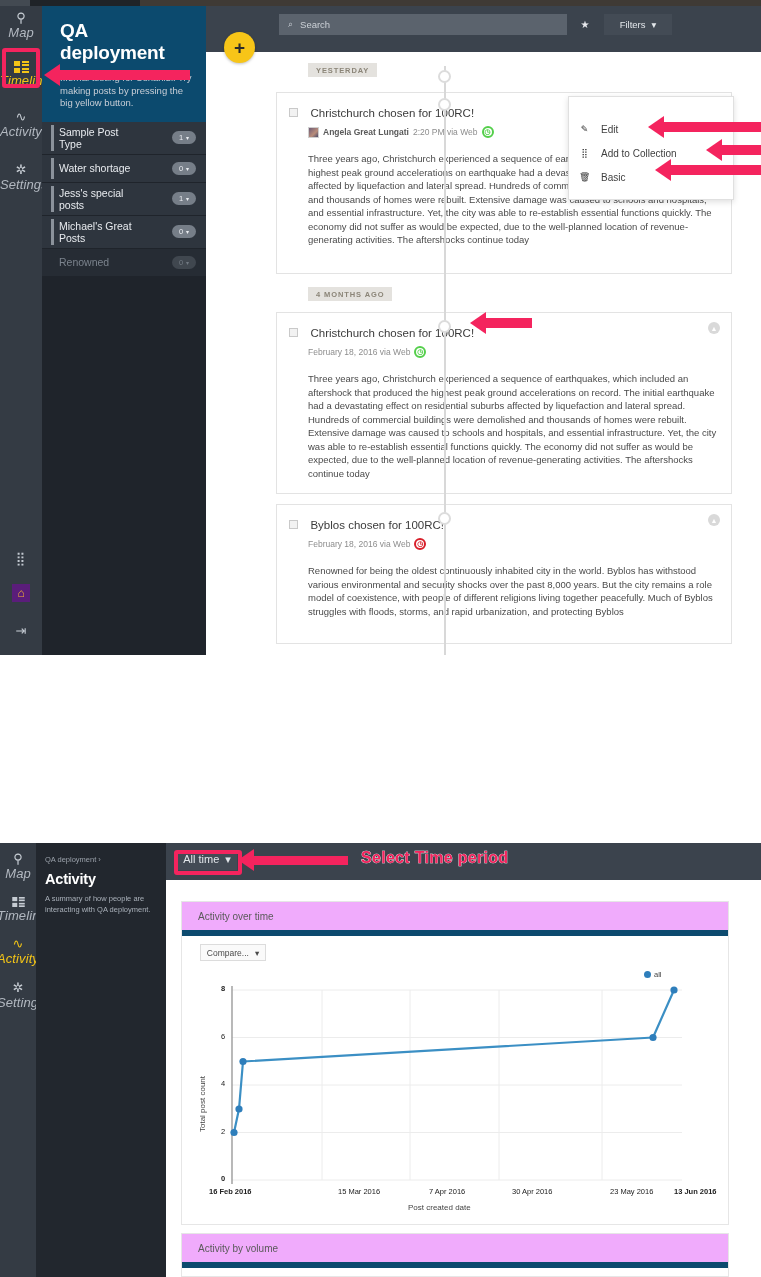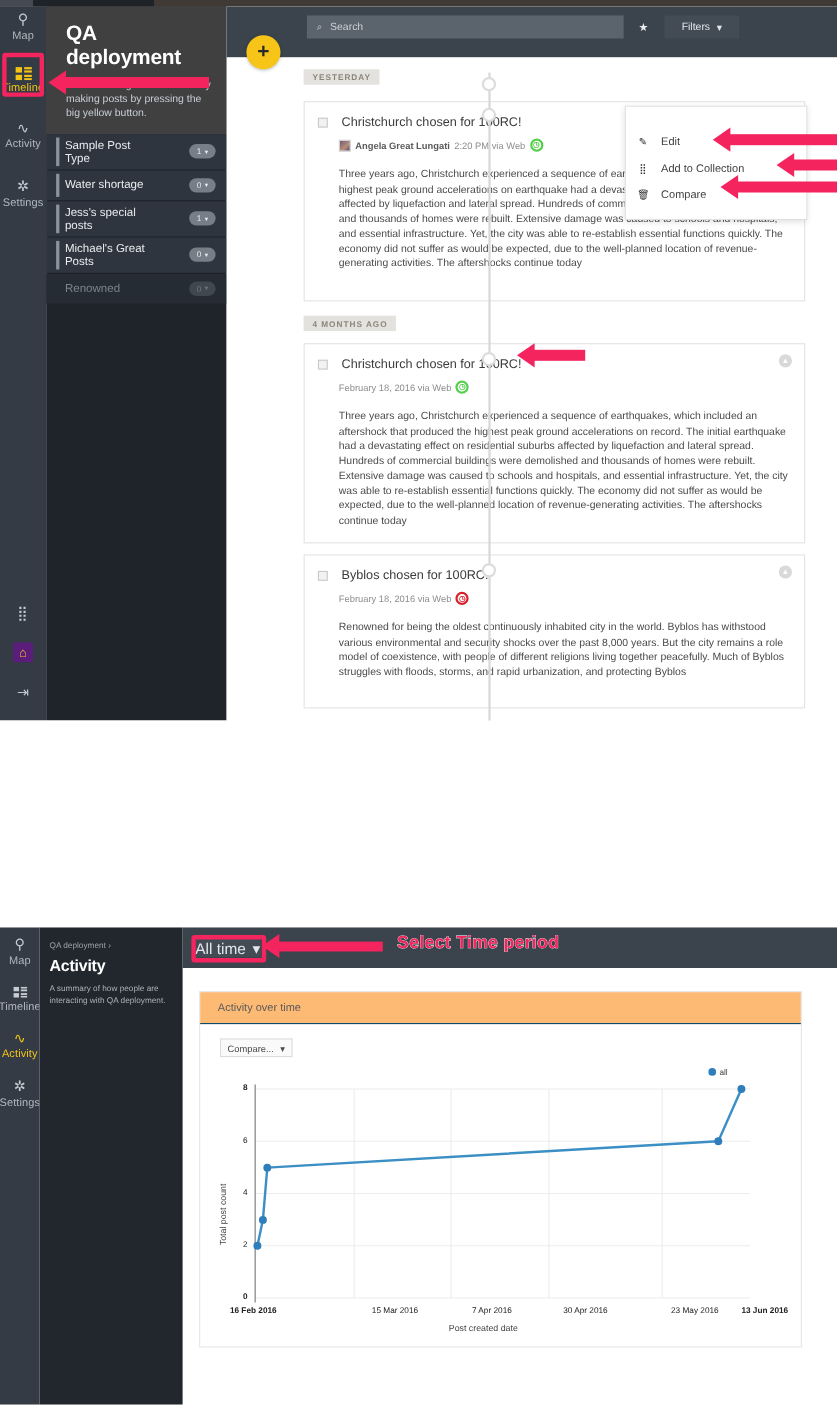--- a/index.html
+++ b/index.html
@@ -9,28 +9,28 @@
   #shot1{position:absolute;left:0;top:0;width:761px;height:655px;background:#ffffff;overflow:hidden;}
   #shot1 .topstrip{position:absolute;left:0;top:0;width:761px;height:6px;background:#3b3531;}
   #shot1 .topstrip .tsA{position:absolute;left:0;top:0;width:30px;height:6px;background:#434a52;}
   #shot1 .topstrip .tsB{position:absolute;left:30px;top:0;width:110px;height:6px;background:#1f2328;}
   #shot1 .topstrip .tsC{position:absolute;left:140px;top:0;width:621px;height:6px;background:#3f3a35;}
 
   
   .rail{position:absolute;left:0;top:6px;width:42px;height:649px;background:#343b44;}
   .rail-item{position:relative;width:42px;text-align:center;color:#b6bcc4;cursor:default;}
   .rail-item .ri-ico{display:block;height:16px;line-height:16px;font-size:13px;color:#c6ccd3;}
-  .rail-item .ri-lbl{display:block;font-size:10px;line-height:9px;letter-spacing:.1px;color:#b2b8c0;margin-top:2px;}
+  .rail-item .ri-lbl{display:block;font-size:13px;line-height:9px;letter-spacing:.1px;color:#b2b8c0;margin-top:2px;font-style:italic;}
   .rail-item.active .ri-lbl{color:#f3c417;}
   .rail-item.active .ri-ico{color:#f3c417;}
   .hl-box{position:absolute;border:4px solid #f4245e;border-radius:3px;box-sizing:border-box;}
 
   
   .deploy{position:absolute;left:42px;top:6px;width:164px;height:649px;background:#1f242b;}
-  .deploy-head{padding:14px 14px 12px 18px;background:#404040;}
+  .deploy-head{padding:14px 14px 12px 18px;background:#0c4a6e;}
   .deploy-title{color:#ffffff;font-size:19px;font-weight:bold;line-height:22px;letter-spacing:-.2px;}
   .deploy-desc{color:#c8ced6;font-size:9.5px;line-height:12.5px;margin-top:8px;}
   .cat-row{position:relative;height:27px;margin:0 0 1px 0;background:#2e353e;display:flex;align-items:center;padding-left:17px;box-sizing:border-box;}
   .cat-row.tall{height:32px;gap:28px;}
   .cat-row:before{content:"";position:absolute;left:9px;top:3px;bottom:3px;width:3px;background:#8b929b;}
   .cat-row.dim{background:#262c34;}
   .cat-row.dim:before{background:transparent;}
   .cat-name{color:#e8ebef;font-size:10.5px;line-height:12px;flex:1;padding-right:4px;}
   .cat-row.dim .cat-name{color:#7b838d;}
   .badge{min-width:24px;height:13px;border-radius:7px;background:#767e88;color:#e9ecf0;font-size:7.5px;display:flex;align-items:center;justify-content:center;gap:3px;margin-right:10px;padding:0 4px;box-sizing:border-box;}
@@ -44,21 +44,21 @@
   .searchwrap{position:absolute;left:73px;top:8px;width:288px;height:21px;background:#5b636d;display:flex;align-items:center;padding-left:9px;box-sizing:border-box;}
   .search-ico{color:#cfd4da;font-size:9px;margin-right:7px;}
   .search-ph{color:#ccd1d7;font-size:9.5px;}
   .star-btn{position:absolute;left:362px;top:8px;width:34px;height:21px;background:#3b434d;display:flex;align-items:center;justify-content:center;color:#e8eaee;font-size:10px;}
   .filters-btn{position:absolute;left:398px;top:8px;width:68px;height:21px;background:#434b55;display:flex;align-items:center;justify-content:center;gap:6px;color:#e3e7eb;font-size:9.5px;}
 
   .plusbtn{position:absolute;left:224px;top:32px;width:31px;height:31px;border-radius:50%;background:#f7c518;display:flex;align-items:center;justify-content:center;color:#2a2a2a;font-size:19px;font-weight:bold;line-height:1;z-index:6;box-shadow:0 1px 3px rgba(0,0,0,.25);}
   .tl-spine{position:absolute;left:238px;top:60px;width:2px;height:595px;background:#d8d8d8;z-index:1;}
   .tl-node{position:absolute;left:232px;width:13px;height:13px;border-radius:50%;background:#ffffff;border:2px solid #dcdcdc;z-index:2;box-sizing:border-box;}
 
-  .daychip{position:absolute;height:14px;background:#e4e2de;color:#8b8578;font-size:7.5px;font-weight:bold;letter-spacing:.9px;display:flex;align-items:center;padding:0 8px;box-sizing:border-box;}
+  .daychip{position:absolute;height:14px;background:#e4e2de;color:#8b8578;font-size:7.5px;font-weight:bold;letter-spacing:.9px;display:flex;align-items:center;padding:0 8px;box-sizing:border-box;margin-left:32px;}
 
   .card{position:absolute;background:#ffffff;border:1px solid #e3e3e3;box-sizing:border-box;}
   .card-hd{position:relative;padding:10px 12px 0 12px;}
   .cb{display:inline-block;width:9px;height:9px;border:1px solid #c9c9c9;background:#f2f2f2;vertical-align:middle;margin-right:8px;box-sizing:border-box;}
   .card-title{display:inline;font-size:11.5px;color:#3b3b3b;vertical-align:middle;}
   .chev{position:absolute;right:11px;top:9px;width:12px;height:12px;border-radius:50%;background:#3f3f3f;color:#fff;font-size:7px;display:flex;align-items:center;justify-content:center;}
   .chev.grey{background:#d9d9d9;color:#fff;}
   .card-meta{margin:5px 0 0 31px;font-size:8.5px;color:#8d8d8d;display:flex;align-items:center;gap:4px;}
   .avatar{width:11px;height:11px;background:linear-gradient(135deg,#6d5a76 0%,#b98d7a 60%,#4a4a6a 100%);display:inline-block;border:1px solid #cfcfcf;box-sizing:border-box;}
   .meta-author{font-weight:bold;color:#5a5a5a;font-size:8.5px;}
@@ -85,24 +85,24 @@
   .exit-ico{color:#c2c8d0;font-size:13px;}
 
   
   #shot2{position:absolute;left:0;top:843px;width:761px;height:434px;background:#ffffff;overflow:hidden;}
   #shot2 .rail2{position:absolute;left:0;top:0;width:36px;height:434px;background:#343b44;}
   .deploy2{position:absolute;left:36px;top:0;width:130px;height:434px;background:#22272e;}
   .bread{color:#9aa1aa;font-size:7.5px;padding:12px 0 0 9px;}
   .act-title{color:#ffffff;font-size:14.5px;font-weight:bold;padding:7px 0 0 9px;letter-spacing:-.2px;}
   .act-desc{color:#a9b0b9;font-size:7.5px;line-height:10.5px;padding:7px 12px 0 9px;}
   .act-top{position:absolute;left:166px;top:0;width:595px;height:37px;background:#3b434d;}
-  .alltime{position:absolute;left:11px;top:10px;width:60px;height:17px;background:#434b55;display:flex;align-items:flex-end;justify-content:center;gap:6px;color:#e3e7eb;font-size:14px;}
+  .alltime{position:absolute;left:11px;top:10px;width:60px;height:17px;background:#434b55;display:flex;align-items:flex-start;justify-content:center;gap:6px;color:#e3e7eb;font-size:11px;}
   .annot{position:absolute;left:195px;top:6px;color:#f4245e;font-size:16px;font-weight:bold;letter-spacing:.3px;-webkit-text-stroke:.6px #ffffff;paint-order:stroke fill;}
   .panel{position:absolute;background:#ffffff;border:1px solid #e6e6e6;box-sizing:border-box;}
-  .panel-hd{height:28px;display:flex;align-items:center;padding-left:16px;font-size:10px;color:#5a5a5a;border-bottom:1px solid #0c4a6e;background:#fdba74;}
+  .panel-hd{height:28px;display:flex;align-items:center;padding-left:16px;font-size:10px;color:#5a5a5a;border-bottom:6px solid #0c4a6e;background:#f0abfc;}
   .cmp-btn{position:absolute;left:18px;top:42px;width:66px;height:17px;border:1px solid #dcdcdc;background:#fafafa;display:flex;align-items:center;justify-content:center;gap:6px;font-size:8.5px;color:#4a4a4a;box-sizing:border-box;}
 
   .chart{position:absolute;left:0;top:0;}
   .ylab{position:absolute;transform:rotate(-90deg);transform-origin:left top;font-size:8px;color:#444;white-space:nowrap;}
   .xlab{position:absolute;font-size:8px;color:#444;}
   .tick{position:absolute;font-size:7.5px;color:#222;}
   .tick.b{font-weight:bold;}
   .legend{position:absolute;display:flex;align-items:center;gap:3px;font-size:7.5px;color:#444;}
   .legend .dot{width:7px;height:7px;border-radius:50%;background:#2e7ebb;}
 </style>
@@ -244,21 +244,21 @@
       <div class="ctx-item" style="margin-top:20px;">
         <span class="ctx-ico">✎</span>
         <span>Edit</span>
       </div>
       <div class="ctx-item">
         <span class="ctx-ico">⣿</span>
         <span>Add to Collection</span>
       </div>
       <div class="ctx-item" style="margin-bottom:10px;">
         <span class="ctx-ico">🗑</span>
-        <span>Compare</span>
+        <span>Basic</span>
       </div>
     </div>
 
     <div class="daychip" style="left:70px;top:281px;">4 MONTHS AGO</div>
 
     <div class="card" style="left:70px;top:306px;width:456px;height:182px;">
       <div class="card-hd">
         <span class="cb"></span>
         <span class="card-title">Christchurch chosen for 100RC!</span>
         <span class="chev grey">▲</span>
@@ -401,19 +401,22 @@
       <div class="tick" style="left:428px;top:215px;">23 May 2016</div>
       <div class="tick b" style="left:492px;top:215px;text-align:center;">13 Jun 2016</div>
 
       <div class="legend" style="left:462px;top:-2px;">
         <span class="dot"></span>
         <span>all</span>
       </div>
     </div>
   </div>
 
+  <div class="panel" style="left:181px;top:390px;width:548px;height:44px;">
+    <div class="panel-hd">Activity by volume</div>
+  </div>
 
   <div class="arrow" style="left:238px;top:5px;width:110px;height:24px;">
     <div class="head left" style="left:0;top:1px;"></div>
     <div class="shaft" style="left:15px;top:8px;width:95px;height:9px;"></div>
   </div>
 
 </div>
 
 </body></html>

